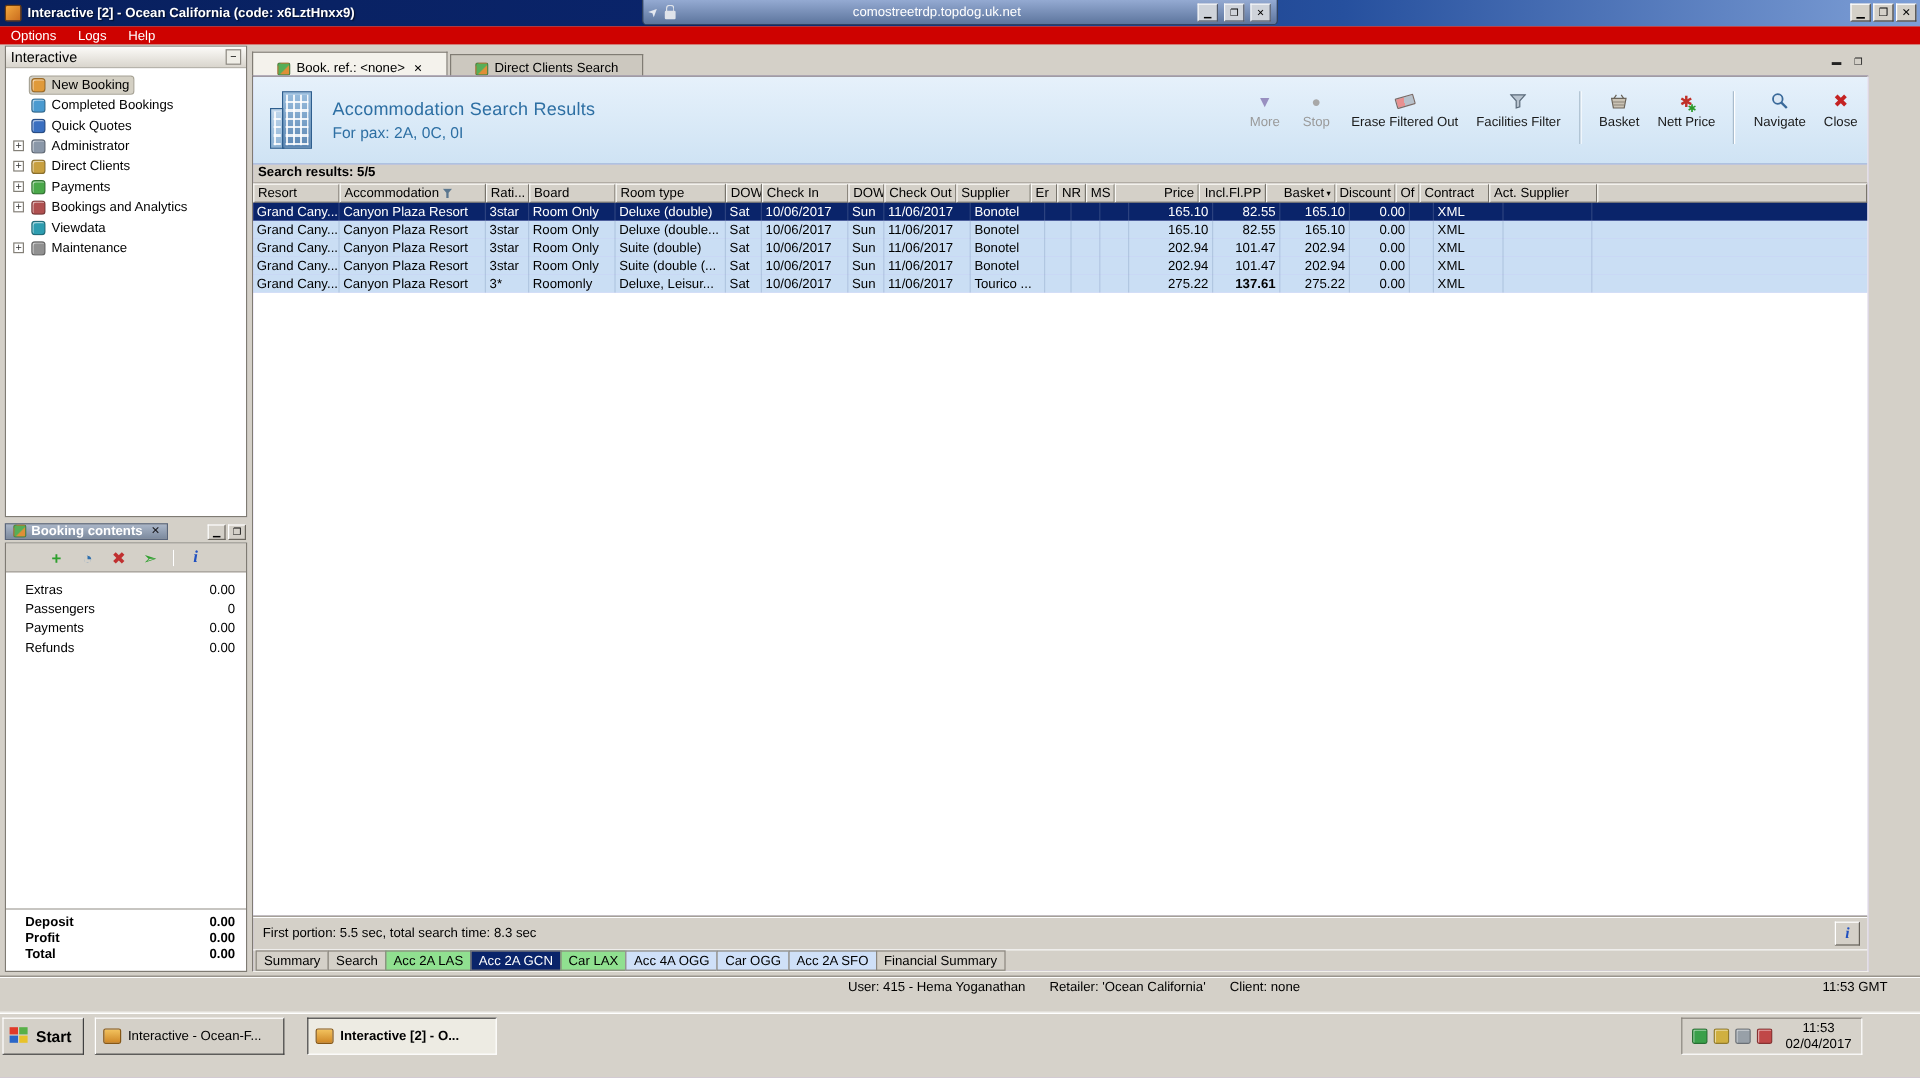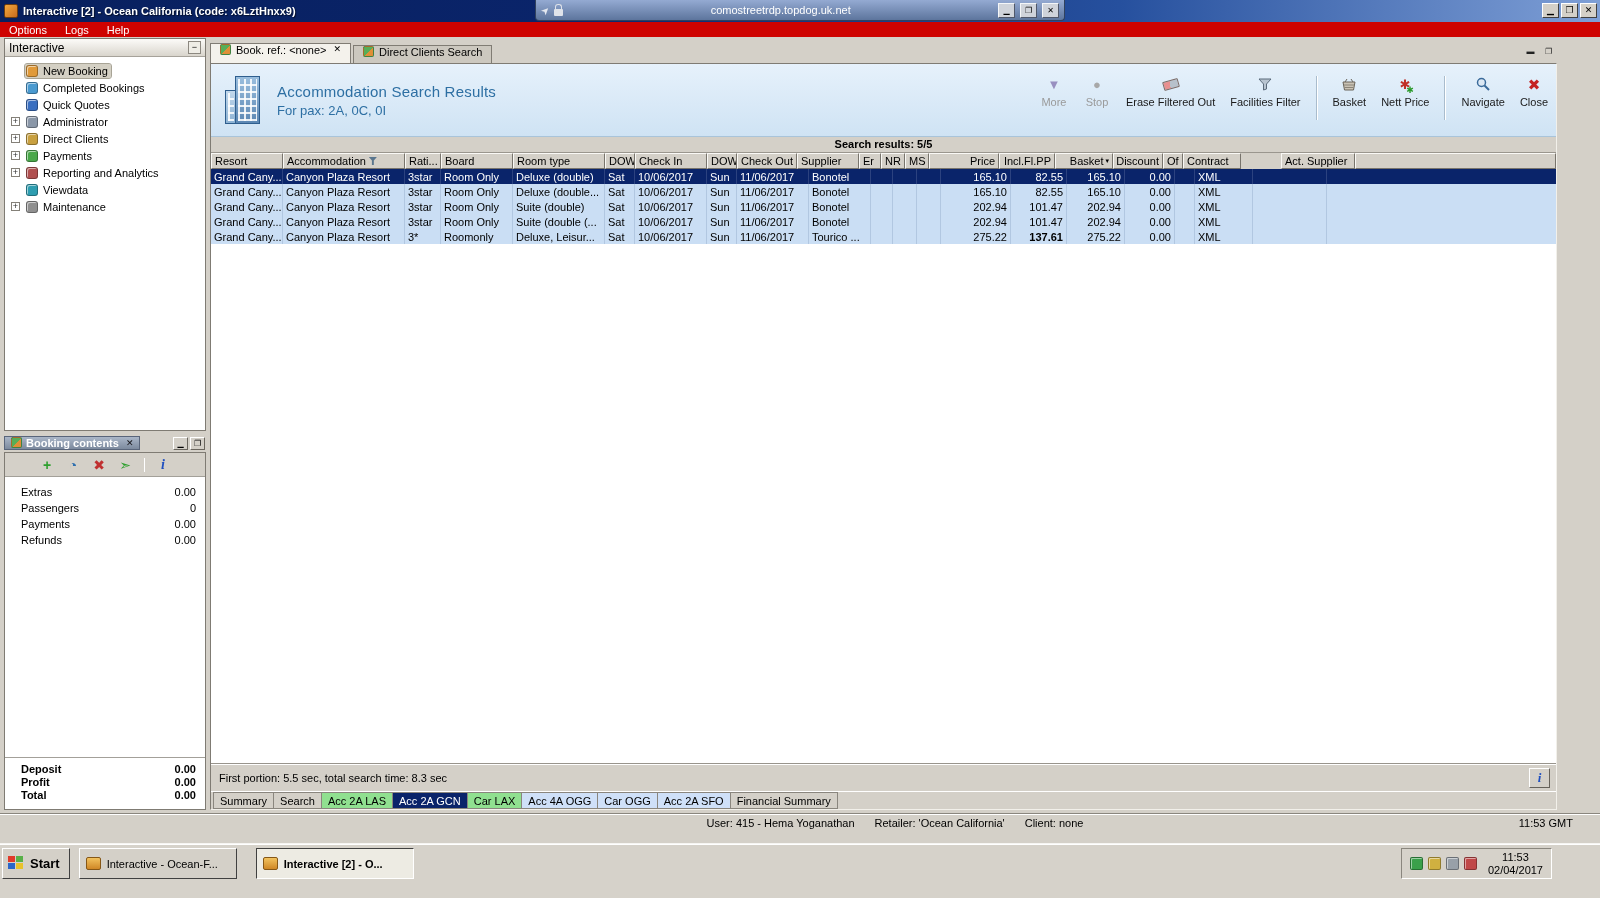--- a/index.html
+++ b/index.html
@@ -59,21 +59,21 @@
   .bk-sep { width: 1px; height: 14px; background: #98948c; border-right: 1px solid #fff; }
   .booking-rows { padding-top: 7px; }
   .bk-row { display: flex; height: 16px; padding: 0 9px 0 16px; align-items: center; }
   .bk-label { flex: 1; }
   .booking-totals { margin-top: auto; border-top: 1px solid #a3a099; padding: 4px 9px 8px 16px; font-weight: bold; }
   .bk-total-row { display: flex; height: 13px; align-items: center; }
 
   
   .main-col { position: absolute; left: 210px; top: 6px; right: 43px; bottom: 33px; }
   .doc-tab-row { height: 20px; display: flex; align-items: flex-end; position: relative; }
-  .doc-tab { height: 18px; display: flex; align-items: flex-start; gap: 5px; padding: 0 9px; background: #ccc8bf; border: 1px solid #807c74; border-bottom: none; margin-right: 2px; white-space: nowrap; }
+  .doc-tab { height: 18px; display: flex; align-items: flex-end; gap: 5px; padding: 0 20px; background: #ccc8bf; border: 1px solid #807c74; border-bottom: none; margin-right: 2px; white-space: nowrap; }
   .doc-tab.active { background: #f4f2ec; height: 20px; }
   .tab-close { font-size: 9px; font-weight: bold; margin-left: 2px; }
   .mdi-btns { position: absolute; right: 1px; top: 2px; display: flex; gap: 3px; }
   .mdi-btn { width: 15px; height: 14px; font-size: 8px; line-height: 13px; text-align: center; color: #222; }
 
   .main-panel { position: absolute; top: 20px; left: 0; right: 0; bottom: 0; background: #c4b5fd; border: 1px solid; border-color: #7f7b73 #f2f0ea #f2f0ea #7f7b73; display: flex; flex-direction: column; }
 
   
   .results-header { height: 73px; background: linear-gradient(#e6f1fb, #cfe3f4); border-bottom: 1px solid #a9c4da; display: flex; align-items: center; padding: 0 10px; position: relative; flex: none; }
   .building { width: 40px; height: 52px; position: relative; margin: 0 14px 0 2px; flex: none; }
@@ -88,21 +88,21 @@
   .tool { display: flex; flex-direction: column; align-items: center; min-width: 28px; }
   .t-icon { height: 20px; display: flex; align-items: center; justify-content: center; position: relative; }
   .t-label { margin-top: 2px; color: #1a1a1a; white-space: nowrap; }
   .tool.disabled .t-label { color: #9a9a9a; }
   .g { font-size: 13px; line-height: 1; }
   .g.mini { position: absolute; font-size: 9px; right: -3px; bottom: -1px; }
   .eraser { width: 16px; height: 9px; background: linear-gradient(100deg, #e89090 0 45%, #b7c1cb 45% 100%); border: 1px solid #7a6a66; transform: rotate(-16deg); border-radius: 1px; display: inline-block; }
   .tool-sep { width: 2px; height: 44px; border-left: 1px solid #a9bccd; border-right: 1px solid #fff; margin-top: 2px; }
 
   
-  .results-summary { height: 16px; background: #d4d0c8; border-bottom: 1px solid #9a968e; font-weight: bold; padding: 1px 4px; flex: none; text-align: center; }
+  .results-summary { height: 16px; background: #d4d0c8; border-bottom: 1px solid #9a968e; font-weight: bold; padding: 1px 4px; flex: none; }
   .table-header { display: flex; height: 16px; flex: none; background: #d4d0c8; }
   .th { background: #d4d0c8; border: 1px solid; border-color: #faf9f6 #78746c #78746c #faf9f6; padding: 0 3px; white-space: nowrap; overflow: hidden; display: flex; align-items: center; flex: none; }
   .th.right { justify-content: flex-end; }
   .th-filler { flex: 1 !important; }
   .filter-funnel { width: 8px; height: 8px; margin-left: 3px; background: #5a768e; clip-path: polygon(0 0, 100% 0, 62% 45%, 62% 100%, 38% 100%, 38% 45%); flex: none; }
   .sort-mark { margin-left: 2px; font-size: 7px; }
   .tr { display: flex; height: 15px; }
   .tr.selected { background: #0a246a; color: #fff; }
   .tr.blue { background: #cadef4; }
   .td { padding: 0 3px; white-space: nowrap; overflow: hidden; border-right: 1px solid rgba(90,120,160,.22); display: flex; align-items: center; flex: none; }
@@ -213,21 +213,21 @@
               <span class="expand-box">+</span>
               <span class="tree-item-box">
                 <span class="tree-icon" style="background: rgb(74, 168, 74);"></span>
                 <span class="tree-label">Payments</span>
               </span>
             </div>
             <div class="tree-row">
               <span class="expand-box">+</span>
               <span class="tree-item-box">
                 <span class="tree-icon" style="background: rgb(176, 80, 80);"></span>
-                <span class="tree-label">Reporting and Analytics</span>
+                <span class="tree-label">Bookings and Analytics</span>
               </span>
             </div>
             <div class="tree-row">
               <span class="expand-box none">+</span>
               <span class="tree-item-box">
                 <span class="tree-icon" style="background: rgb(46, 157, 176);"></span>
                 <span class="tree-label">Viewdata</span>
               </span>
             </div>
             <div class="tree-row">
@@ -443,21 +443,21 @@
             </div>
             <div class="th right" style="width: 50px;">
               <span class="th-label">Discount</span>
             </div>
             <div class="th" style="width: 20px;">
               <span class="th-label">Of</span>
             </div>
             <div class="th" style="width: 58px;">
               <span class="th-label">Contract</span>
             </div>
-            <div class="th" style="width: 74px; margin-left: 40px;">
+            <div class="th" style="width: 90px;">
               <span class="th-label">Act. Supplier</span>
             </div>
             <div class="th th-filler"></div>
           </div>
         <div class="table-body">
             <div class="tr selected">
               <div class="td" style="width: 72px;">Grand Cany...</div>
               <div class="td" style="width: 122px;">Canyon Plaza Resort</div>
               <div class="td" style="width: 36px;">3star</div>
               <div class="td" style="width: 72px;">Room Only</div>

